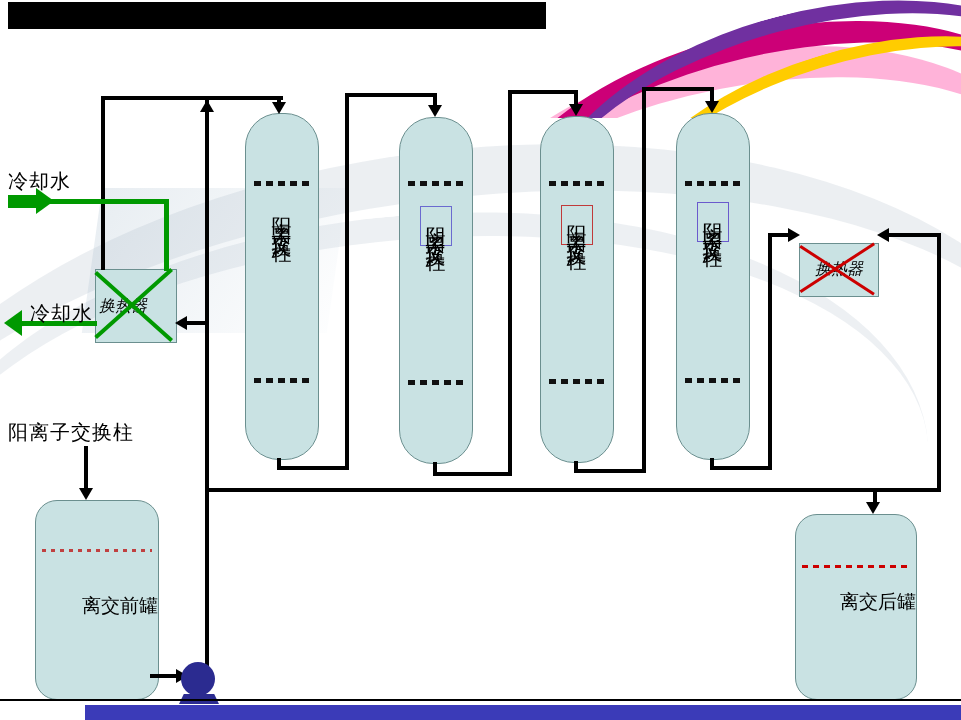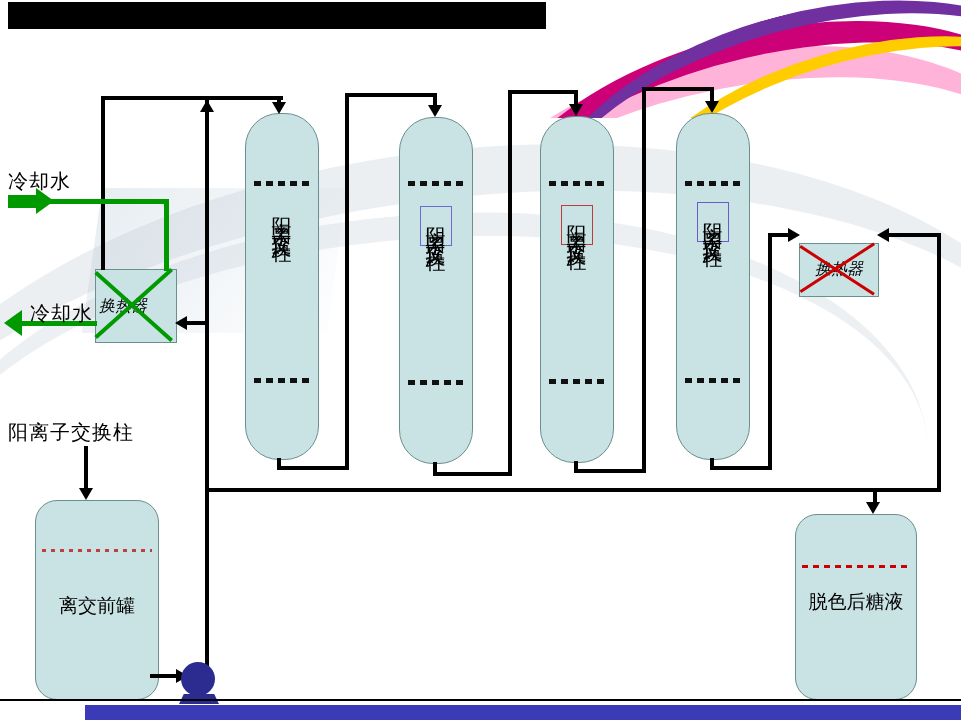--- a/index.html
+++ b/index.html
@@ -33,21 +33,21 @@
         background:repeating-linear-gradient(90deg,#111 0 7px,transparent 7px 12px);}
   .coltext{
     position:absolute;left:50%;top:88px;transform:translateX(-50%);
     writing-mode:vertical-rl;text-orientation:upright;
     font-size:20px;line-height:26px;letter-spacing:5px;color:#000;white-space:nowrap;
   }
   .coltext.boxed-blue{border:1px solid #6a6ad0;padding:4px 2px;}
   .coltext.boxed-red{border:1px solid #c03a3a;padding:4px 2px;}
   .coltext.boxed-purple{border:1px solid #6a5acd;padding:4px 2px;}
   .tank{border-radius:22px;}
-  .tanklabel{position:absolute;width:100%;text-align:center;font-size:19px;color:#000;}
+  .tanklabel{position:absolute;width:100%;text-align:right;font-size:19px;color:#000;}
   .reddots1{position:absolute;left:6px;right:6px;top:48px;height:3px;
         background:repeating-linear-gradient(90deg,#c04040 0 4px,transparent 4px 9px);}
   .reddots2{position:absolute;left:6px;right:6px;top:50px;height:3px;
         background:repeating-linear-gradient(90deg,#cc0000 0 6px,transparent 6px 11px);}
   .hxlabel{position:absolute;font-size:16px;color:#000;font-style:italic;}
   
   .p{position:absolute;background:#000;}
   .g{position:absolute;background:#009900;}
   .r{position:absolute;background:#cc0000;}
   .arr{position:absolute;width:0;height:0;}
@@ -97,21 +97,21 @@
     <div class="dots" style="top:264px;"></div>
     <div class="coltext boxed-purple">阴离子交换柱</div>
   </div>
 
   <div class="vessel tank" style="left:35px;top:500px;width:122px;height:198px;">
     <div class="reddots1"></div>
     <div class="tanklabel" style="top:92px;">离交前罐</div>
   </div>
   <div class="vessel tank" style="left:795px;top:514px;width:120px;height:184px;">
     <div class="reddots2"></div>
-    <div class="tanklabel" style="top:74px;">脱色后糖液</div>
+    <div class="tanklabel" style="top:74px;">离交后罐</div>
   </div>
 
   <div class="vessel" style="left:95px;top:269px;width:80px;height:72px;">
     <div class="hxlabel" style="left:3px;top:26px;">换热器</div>
   </div>
   <div class="vessel" style="left:799px;top:243px;width:78px;height:52px;">
     <div class="hxlabel" style="left:15px;top:15px;">换热器</div>
   </div>
 
   <div class="p" style="left:101px;top:96px;width:4px;height:174px;"></div>

